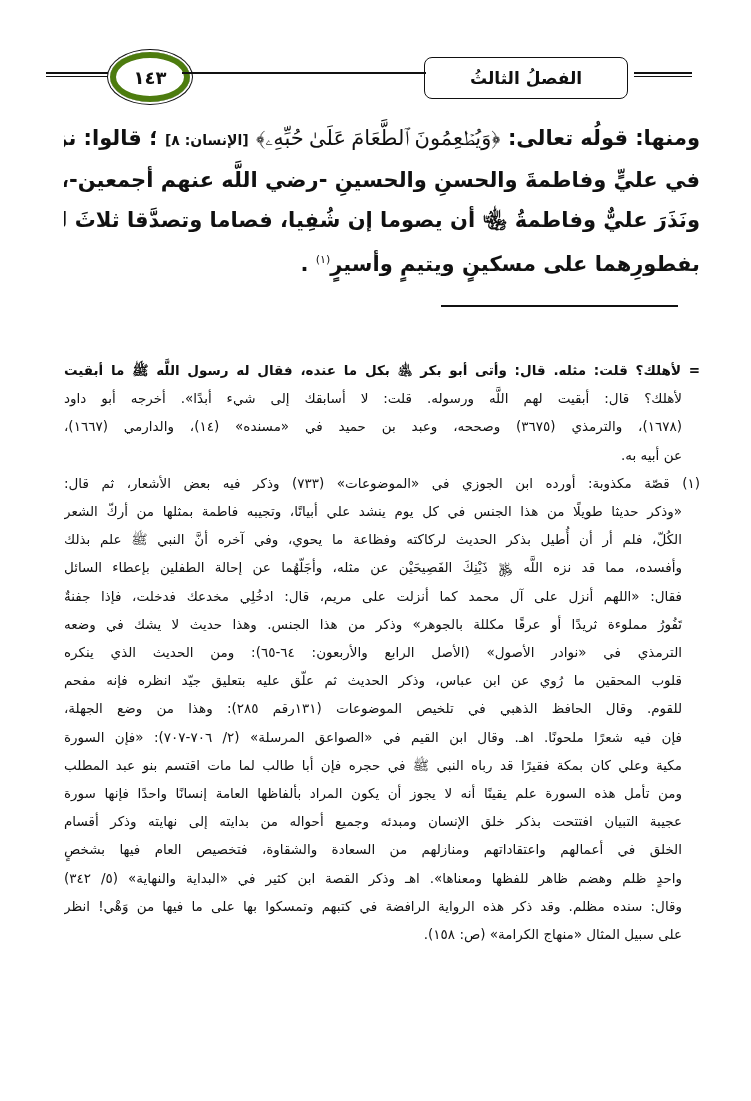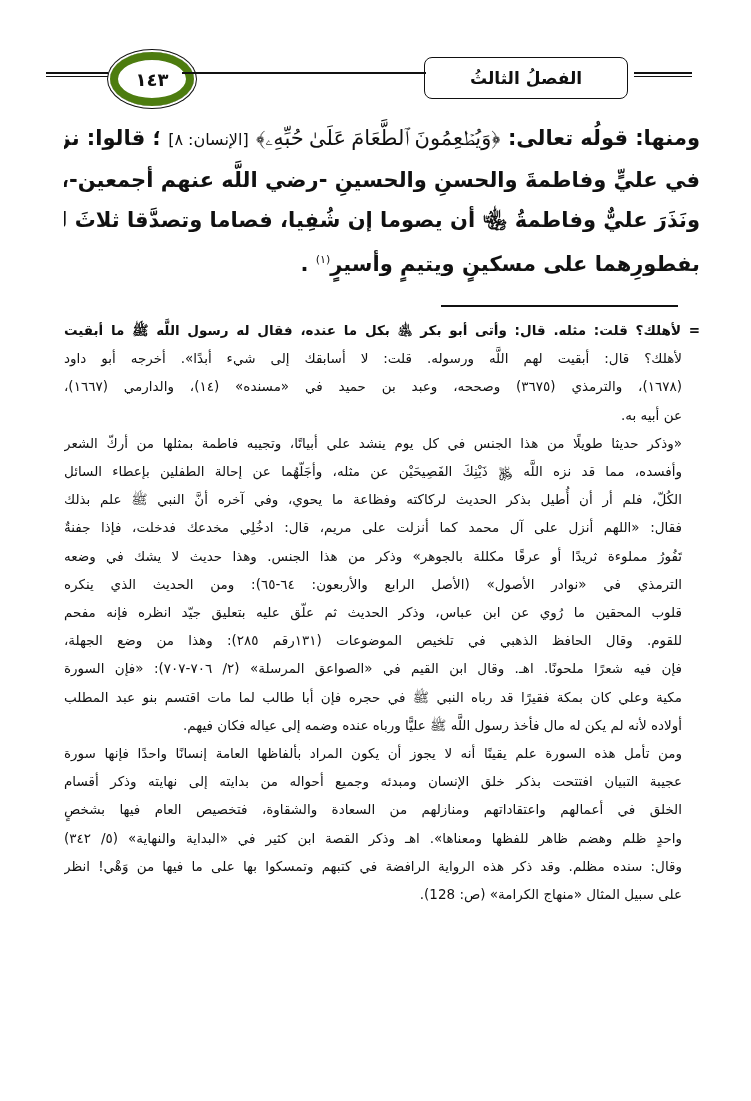--- a/index.html
+++ b/index.html
@@ -30,21 +30,21 @@
       content: "";
       position: absolute;
       left: 0; right: 0;
       top: 2px;
       border-top: 1px solid #111;
     }
     .page-num {
       position: absolute;
       left: 110px; top: 52px;
       width: 68px; height: 38px;
-      border: 8px solid #4d7c0f;
+      border: 6px solid #4d7c0f;
       border-radius: 50%;
       box-shadow: 0 0 0 2px #fff, 0 0 0 3px #111;
       display: flex; align-items: center; justify-content: center;
       font-family: "DejaVu Sans", sans-serif;
       font-size: 18px;
       font-weight: bold;
       direction: rtl;
     }
     .chapter-box {
       position: absolute;
@@ -66,21 +66,21 @@
       direction: rtl;
       text-align: justify;
       text-align-last: right;
       font-family: "DejaVu Sans", sans-serif;
       font-size: 21px;
       line-height: 40px;
       font-weight: bold;
     }
     .main .line { display: block; white-space: nowrap; overflow: hidden; }
     .quran { font-family: Liberation Serif, serif; font-weight: normal; }
-    .ref { font-size: 16px; font-weight: normal; }
+    .ref { font-size: 14px; font-weight: bold; }
     sup.fn { font-size: 11px; font-weight: normal; }
     
     .fn-sep {
       position: absolute;
       left: 441px; top: 305px;
       width: 237px;
       border-top: 2px solid #111;
     }
     
     .notes {
@@ -94,21 +94,21 @@
     }
     .notes .line {
       display: block;
       white-space: nowrap;
       overflow: hidden;
       text-align: justify;
       text-align-last: justify;
     }
     .notes .line.last { text-align-last: right; }
     .notes .indent { padding-right: 18px; }
-    .b { font-weight: bold; }
+    .b { font-weight: bold; margin-top: 40px; }
   </style>
 </head>
 <body>
 
 <div class="page">
 
   <div class="hdr-line double" style="left:46px; top:72px; width:62px;"></div>
   <div class="page-num">
     <span>١٤٣</span>
   </div>
@@ -134,32 +134,32 @@
   </div>
 
   <div class="fn-sep"></div>
 
   <div class="notes">
     <span class="line b">= لأهلك؟ قلت: مثله. قال: وأتى أبو بكر ﵁ بكل ما عنده، فقال له رسول اللَّه ﷺ ما أبقيت</span>
     <span class="line indent">لأهلك؟ قال: أبقيت لهم اللَّه ورسوله. قلت: لا أسابقك إلى شيء أبدًا». أخرجه أبو داود</span>
     <span class="line indent">(١٦٧٨)، والترمذي (٣٦٧٥) وصححه، وعبد بن حميد في «مسنده» (١٤)، والدارمي (١٦٦٧)،</span>
     <span class="line indent last">عن أبيه به.</span>
 
+    <span class="line">(١) قصّة مكذوبة: أورده ابن الجوزي في «الموضوعات» (٧٣٣) وذكر فيه بعض الأشعار، ثم قال:</span>
     <span class="line indent">«وذكر حديثا طويلًا من هذا الجنس في كل يوم ينشد علي أبياتًا، وتجيبه فاطمة بمثلها من أركّ الشعر</span>
+    <span class="line indent">الكُلّ، فلم أر أن أُطيل بذكر الحديث لركاكته وفظاعة ما يحوي، وفي آخره أنَّ النبي ﷺ علم بذلك</span>
     <span class="line indent">وأفسده، مما قد نزه اللَّه ﷿ ذَيْنِكَ الفَصِيحَيْن عن مثله، وأجَلّهُما عن إحالة الطفلين بإعطاء السائل</span>
-    <span class="line indent">الكُلّ، فلم أر أن أُطيل بذكر الحديث لركاكته وفظاعة ما يحوي، وفي آخره أنَّ النبي ﷺ علم بذلك</span>
     <span class="line indent">فقال: «اللهم أنزل على آل محمد كما أنزلت على مريم، قال: ادخُلِي مخدعك فدخلت، فإذا جفنةٌ</span>
     <span class="line indent">تَفُورُ مملوءة ثريدًا أو عرقًا مكللة بالجوهر» وذكر من هذا الجنس. وهذا حديث لا يشك في وضعه</span>
     <span class="line indent">الترمذي في «نوادر الأصول» (الأصل الرابع والأربعون: ٦٤-٦٥): ومن الحديث الذي ينكره</span>
     <span class="line indent">قلوب المحقين ما رُوي عن ابن عباس، وذكر الحديث ثم علّق عليه بتعليق جيّد انظره فإنه مفحم</span>
     <span class="line indent">للقوم. وقال الحافظ الذهبي في تلخيص الموضوعات (١٣١رقم ٢٨٥): وهذا من وضع الجهلة،</span>
     <span class="line indent">فإن فيه شعرًا ملحونًا. اهـ. وقال ابن القيم في «الصواعق المرسلة» (٢/ ٧٠٦-٧٠٧): «فإن السورة</span>
     <span class="line indent">مكية وعلي كان بمكة فقيرًا قد رباه النبي ﷺ في حجره فإن أبا طالب لما مات اقتسم بنو عبد المطلب</span>
-    <span class="line indent last">أولاده لأنه لم يكن له مال فأخذ رسول اللَّه ﷺ عليًّا ورباه عنده وضمه إلى عياله فكان فيهم.</span>
     <span class="line indent">ومن تأمل هذه السورة علم يقينًا أنه لا يجوز أن يكون المراد بألفاظها العامة إنسانًا واحدًا فإنها سورة</span>
     <span class="line indent">عجيبة التبيان افتتحت بذكر خلق الإنسان ومبدئه وجميع أحواله من بدايته إلى نهايته وذكر أقسام</span>
     <span class="line indent">الخلق في أعمالهم واعتقاداتهم ومنازلهم من السعادة والشقاوة، فتخصيص العام فيها بشخصٍ</span>
     <span class="line indent">واحدٍ ظلم وهضم ظاهر للفظها ومعناها». اهـ وذكر القصة ابن كثير في «البداية والنهاية» (٥/ ٣٤٢)</span>
     <span class="line indent">وقال: سنده مظلم. وقد ذكر هذه الرواية الرافضة في كتبهم وتمسكوا بها على ما فيها من وَهْي! انظر</span>
-    <span class="line indent last">على سبيل المثال «منهاج الكرامة» (ص: 128).</span>
+    <span class="line indent last">على سبيل المثال «منهاج الكرامة» (ص: ١٥٨).</span>
   </div>
 
 </div>
 
 </body></html>

